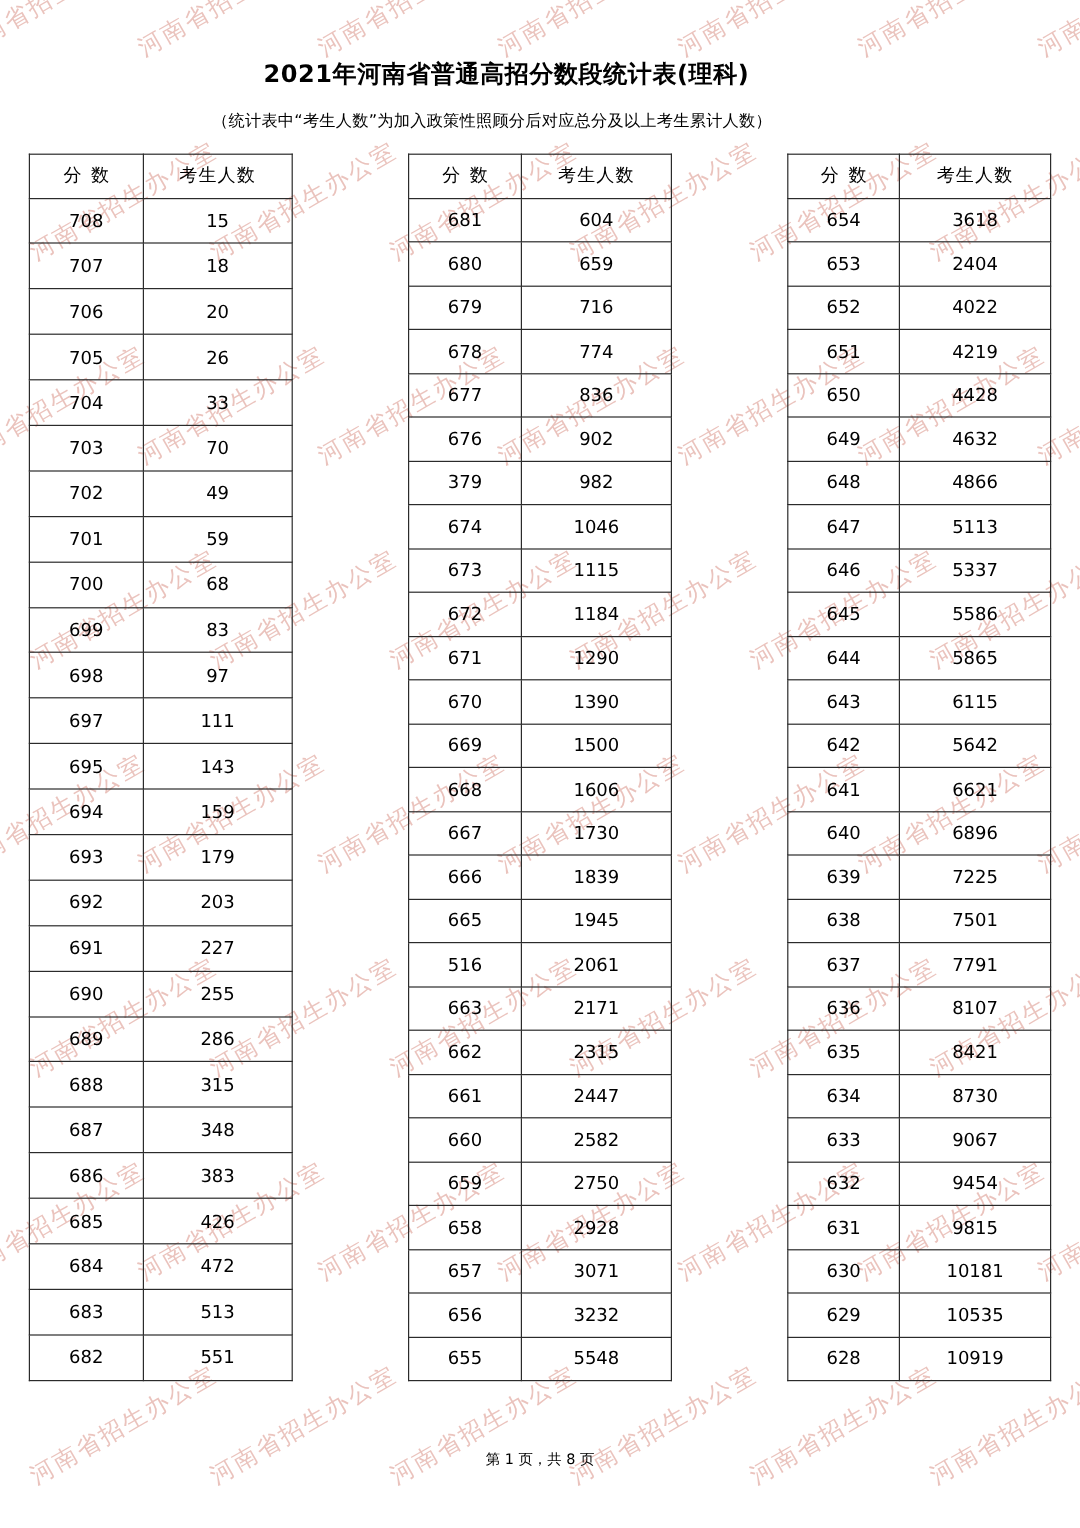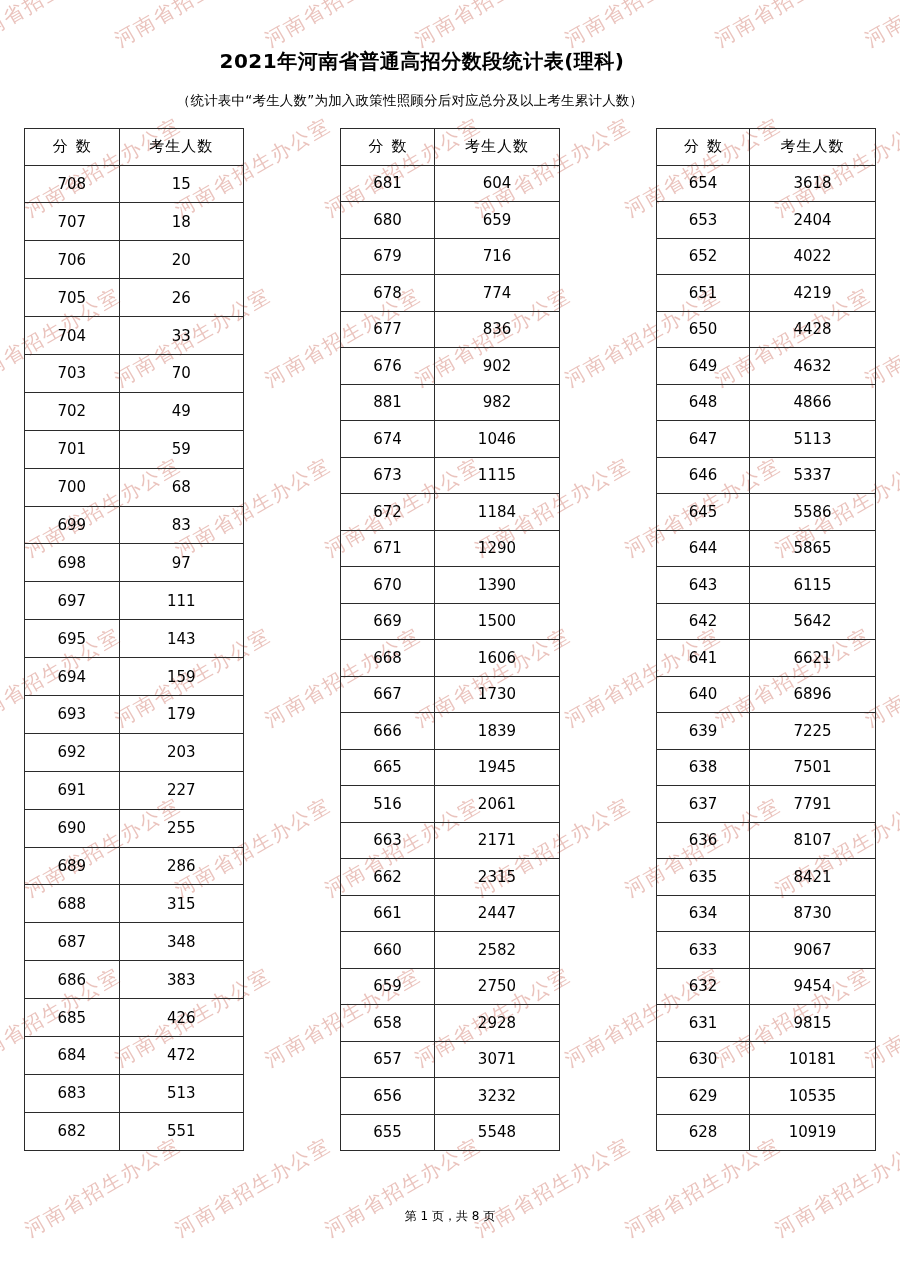--- a/index.html
+++ b/index.html
@@ -321,21 +321,21 @@
         </tr>
         <tr>
           <td class="col-score">677</td>
           <td class="col-count">836</td>
         </tr>
         <tr>
           <td class="col-score">676</td>
           <td class="col-count">902</td>
         </tr>
         <tr>
-          <td class="col-score">881</td>
+          <td class="col-score">379</td>
           <td class="col-count">982</td>
         </tr>
         <tr>
           <td class="col-score">674</td>
           <td class="col-count">1046</td>
         </tr>
         <tr>
           <td class="col-score">673</td>
           <td class="col-count">1115</td>
         </tr>

